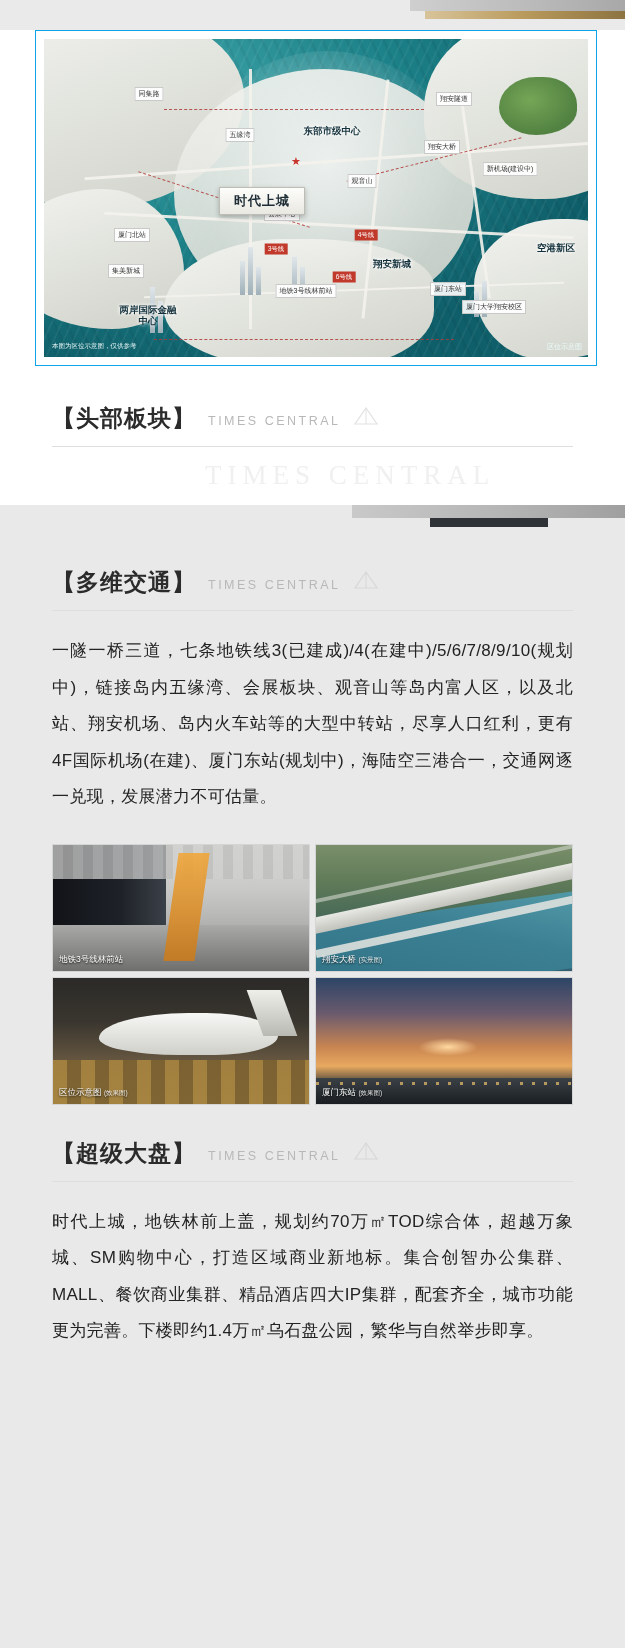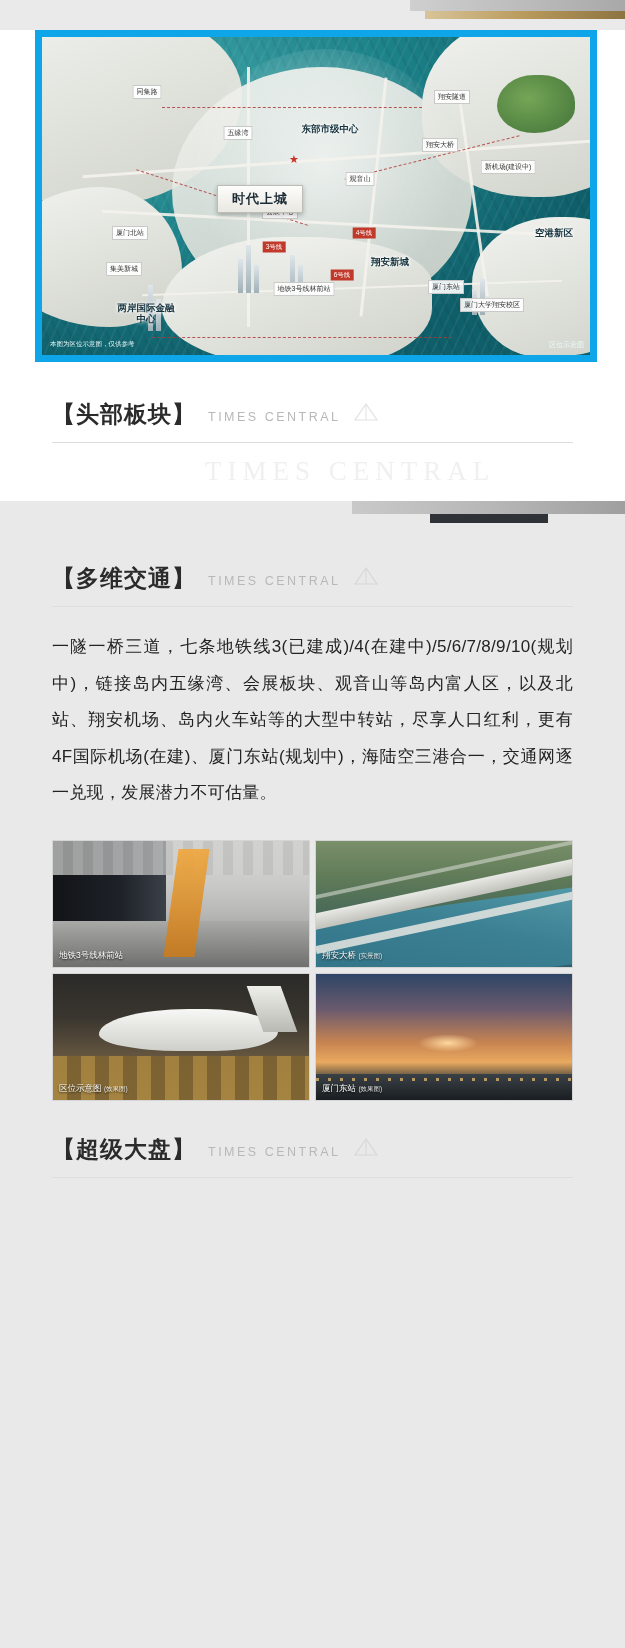--- a/index.html
+++ b/index.html
@@ -34,22 +34,23 @@
 
   
   .sec-white {
     position: relative;
     margin: 30px 0 0 0;
     background: #ffffff;
     padding: 0 0 58px 0;
   }
   .map-frame {
     margin: 25px 28px 0 35px;
-    border: 7px solid #0ea5e9;
+    border: 1px solid #0ea5e9;
     background: #fff;
+    padding: 8px;
   }
   .map-canvas {
     position: relative;
     height: 318px;
     overflow: hidden;
     background: #1b7f86;
   }
 
   
   .map-water {
@@ -336,21 +337,21 @@
         <div class="bldg" style="left:212px;height:28px;bottom:62px;"></div>
         <div class="bldg" style="left:248px;height:40px;bottom:60px;"></div>
         <div class="bldg" style="left:256px;height:30px;bottom:60px;"></div>
         <div class="bldg" style="left:106px;height:46px;bottom:24px;"></div>
         <div class="bldg" style="left:114px;height:32px;bottom:24px;"></div>
         <div class="bldg" style="left:430px;height:26px;bottom:40px;"></div>
         <div class="bldg" style="left:438px;height:36px;bottom:40px;"></div>
 
         <div class="pin-major" style="left:288px;top:92px;">东部市级中心</div>
         <div class="pin-major" style="left:348px;top:225px;">翔安新城</div>
-        <div class="pin-major" style="left:512px;top:196px;font-family:Liberation Mono, monospace;">空港新区</div>
+        <div class="pin-major" style="left:512px;top:209px;font-family:Liberation Mono, monospace;">空港新区</div>
         <div class="pin-major" style="left:104px;top:277px;width:66px;white-space:normal;text-align:center;line-height:1.15;">两岸国际金融中心</div>
 
         <div class="pin-label" style="left:105px;top:55px;">同集路</div>
         <div class="pin-label" style="left:410px;top:60px;">翔安隧道</div>
         <div class="pin-label" style="left:398px;top:108px;">翔安大桥</div>
         <div class="pin-label" style="left:88px;top:196px;">厦门北站</div>
         <div class="pin-label" style="left:82px;top:232px;">集美新城</div>
         <div class="pin-label" style="left:196px;top:96px;">五缘湾</div>
         <div class="pin-label" style="left:238px;top:175px;">会展中心</div>
         <div class="pin-label" style="left:318px;top:142px;">观音山</div>
@@ -448,15 +449,16 @@
       <div class="heading-en">TIMES CENTRAL</div>
       <div class="heading-mark">
         <svg width="26" height="20" viewBox="0 0 26 20">
             <polygon points="13,2 24,18 2,18" fill="none" stroke="#c9c9c9" stroke-width="1.2"></polygon>
             <line x1="13" y1="2" x2="13" y2="18" stroke="#c9c9c9" stroke-width="1"></line>
           </svg>
       </div>
     </div>
     <div class="heading-rule"></div>
 
+    <div class="body-text">时代上城，地铁林前上盖，规划约70万㎡TOD综合体，超越万象城、SM购物中心，打造区域商业新地标。集合创智办公集群、MALL、餐饮商业集群、精品酒店四大IP集群，配套齐全，城市功能更为完善。下楼即约1.4万㎡乌石盘公园，繁华与自然举步即享。</div>
   </div>
 
 </div>
 
 </body></html>

